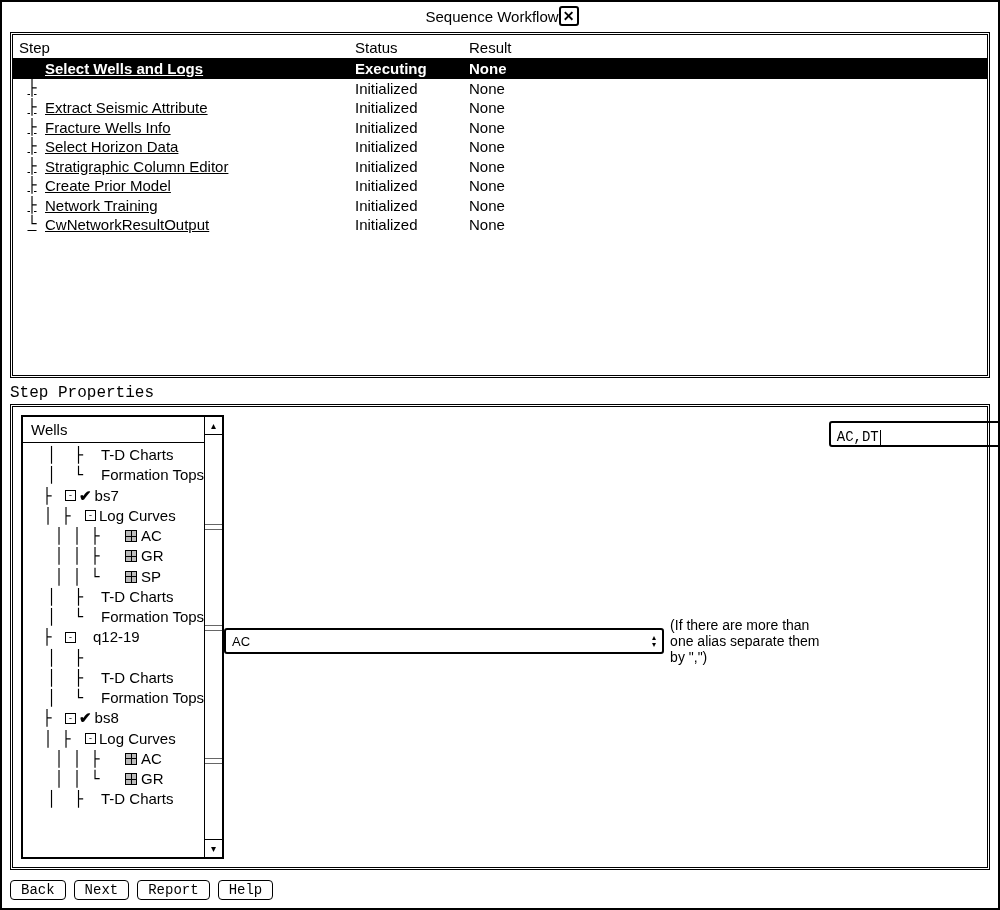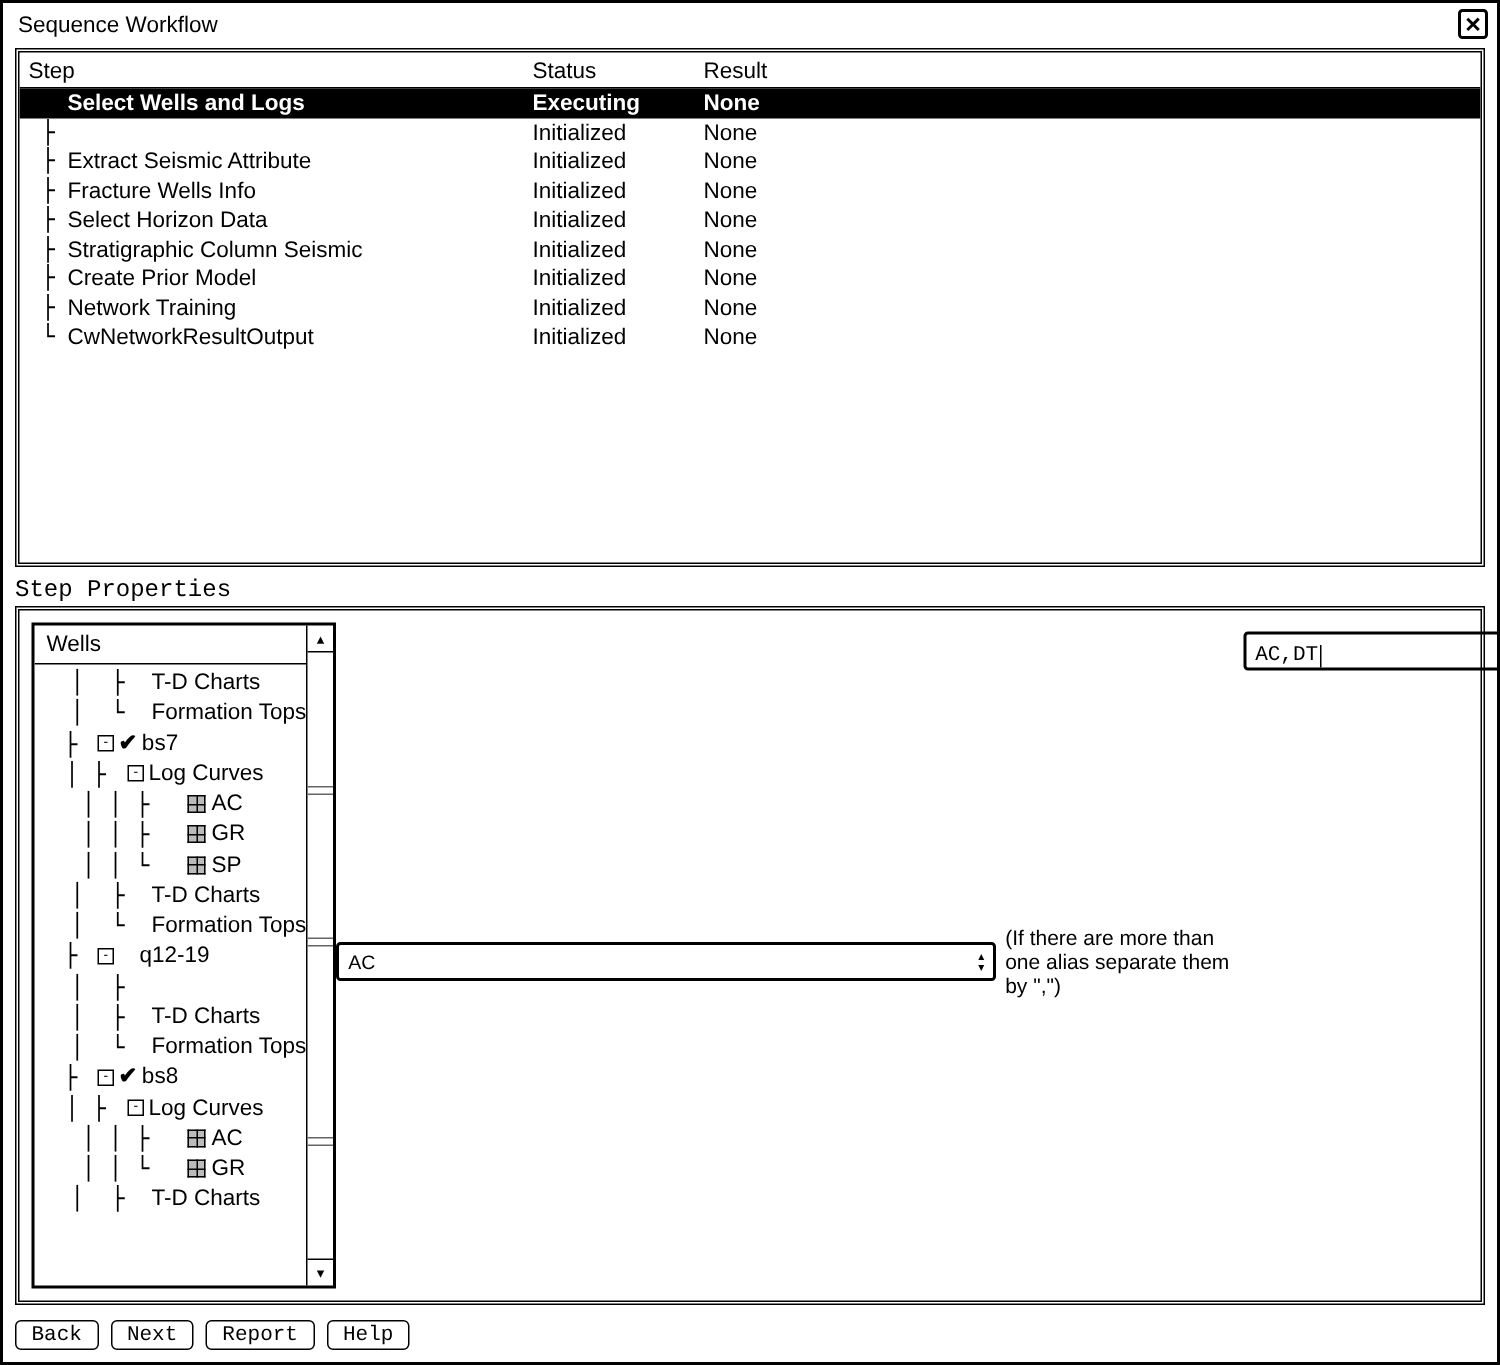--- a/index.html
+++ b/index.html
@@ -17,21 +17,21 @@
     }
     .window {
       width: 1000px;
       height: 910px;
       border: 2px solid #000;
       display: flex;
       flex-direction: column;
     }
     .titlebar {
       display: flex;
-      justify-content: space-between;
+      justify-content: center;
       align-items: center;
       padding: 4px 6px 0 10px;
     }
     .title {
       font-size: 15px;
       font-weight: normal;
     }
     .close-btn {
       width: 20px;
       height: 20px;
@@ -67,20 +67,21 @@
       line-height: 1.3;
     }
     .step-row.selected {
       background: #000;
       color: #fff;
       font-weight: bold;
     }
     .step-row .step-col1 {
       display: flex;
       align-items: center;
+      text-decoration: underline;
     }
     .tree-conn {
       display: inline-block;
       width: 26px;
       font-family: monospace;
       text-align: center;
       color: #000;
     }
     .tree-row .tree-conn-indent {
       display: inline-block;
@@ -338,21 +339,21 @@
       <div class="step-col1">
           <span class="tree-conn">├</span>
           <span>Select Horizon Data</span>
         </div>
       <div class="step-col2">Initialized</div>
       <div class="step-col3">None</div>
     </div>
     <div class="step-row">
       <div class="step-col1">
           <span class="tree-conn">├</span>
-          <span>Stratigraphic Column Seismic</span>
+          <span>Stratigraphic Column Editor</span>
         </div>
       <div class="step-col2">Initialized</div>
       <div class="step-col3">None</div>
     </div>
     <div class="step-row">
       <div class="step-col1">
           <span class="tree-conn">├</span>
           <span>Create Prior Model</span>
         </div>
       <div class="step-col2">Initialized</div>

